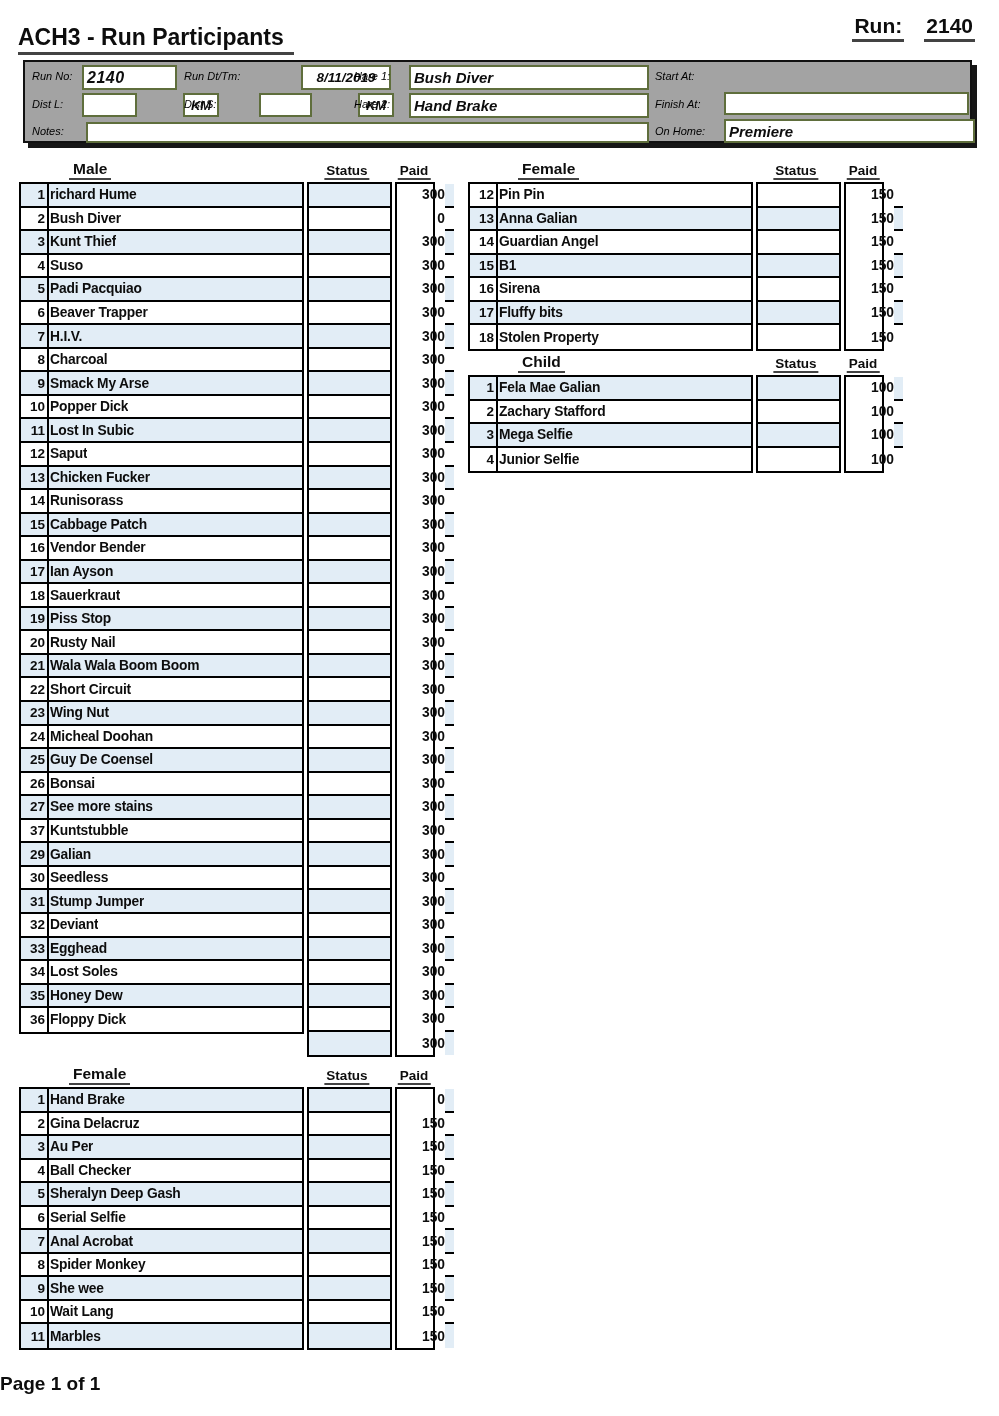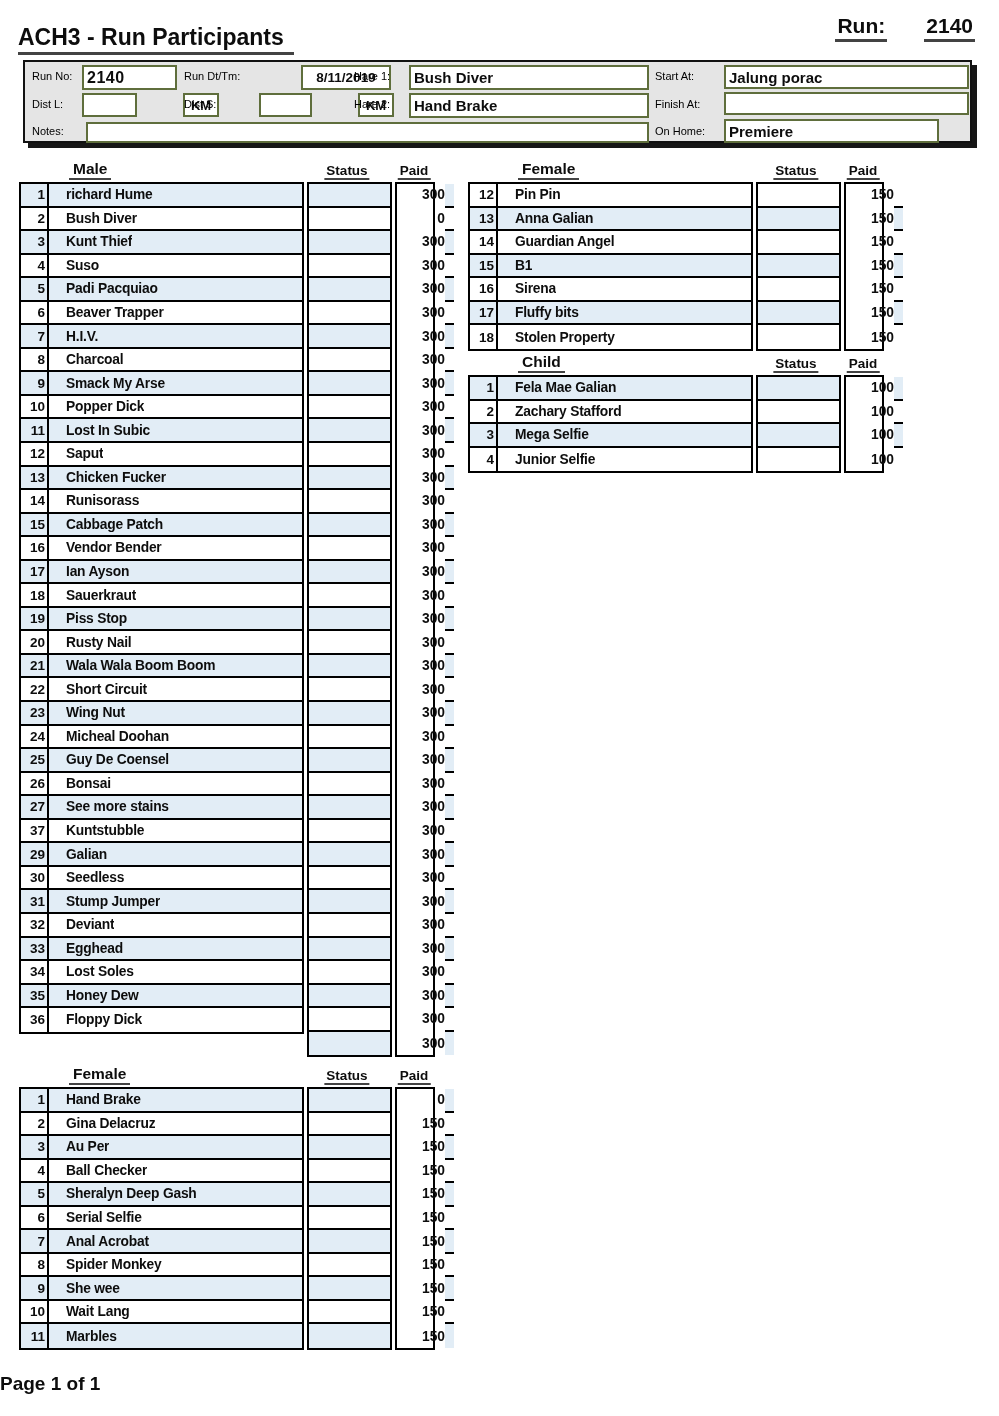--- a/index.html
+++ b/index.html
@@ -14,27 +14,27 @@
     font-family:"Liberation Sans",sans-serif;color:var(--ink);
     overflow:hidden;
   }
   .abs{position:absolute;}
 
   
   .title{
     left:18px;top:10px;font-size:23px;font-weight:bold;
     border-bottom:3px solid var(--ul);padding:0 10px 1px 0;white-space:nowrap;margin-top:14px;
   }
-  .runbox{right:24px;top:14px;display:flex;gap:37px;font-size:21px;font-weight:bold;}
+  .runbox{right:24px;top:14px;display:flex;gap:20px;font-size:21px;font-weight:bold;}
   .runbox span{border-bottom:3px solid var(--ul);padding:0 2px 1px;}
 
   
   .form{
-    left:23px;top:60px;width:949px;height:83px;background:#e5e5e5;
-    border:2px solid #111;box-shadow:5px 5px 0 #161616;box-sizing:border-box;
+    left:23px;top:60px;width:949px;height:83px;background:#a3a3a3;
+    border:2px solid #111;box-shadow:5px 5px 0 #161616;box-sizing:border-box;font-style:italic;
   }
   .flabel{position:absolute;font-size:11px;white-space:nowrap;color:#000;}
   .finput{
     position:absolute;border:2px solid var(--fb);background:#fff;
     font-weight:bold;font-size:14px;padding:0 3px;box-sizing:border-box;
     white-space:nowrap;overflow:hidden;display:flex;align-items:center;
   }
   .finput.center{justify-content:center;margin-left:42px;}
   .finput.big{font-size:16px;letter-spacing:0.5px;}
 
@@ -51,21 +51,21 @@
   .col.status{width:85px;margin-left:3px;}
   .col.paid{width:40px;margin-left:3px;}
   .trow{height:23.55px;box-sizing:border-box;border-bottom:2px solid #000;display:flex;align-items:center;background:#fff;}
   .col .trow:last-child{border-bottom:none;}
   .trow.shade{background:var(--shade);}
   .num{
     flex:0 0 28px;width:28px;border-right:2px solid #000;align-self:stretch;
     display:flex;align-items:center;justify-content:flex-end;
     padding-right:2px;box-sizing:border-box;font-weight:bold;font-size:13.5px;
   }
-  .nm{padding-left:17px;font-weight:bold;font-size:13.8px;letter-spacing:-0.2px;white-space:nowrap;overflow:hidden;}
+  .nm{padding-left:1px;font-weight:bold;font-size:13.8px;letter-spacing:-0.2px;white-space:nowrap;overflow:hidden;}
   .amt{justify-content:flex-end;padding-right:9px;font-weight:bold;font-size:13.8px;margin-left:48px;}
 
   .footer{left:0;top:1373px;width:100%;font-weight:bold;font-size:19px;}
 </style>
 </head>
 <body>
 
 <div class="abs title">ACH3 - Run Participants</div>
 <div class="abs runbox">
   <span>Run:</span>
@@ -76,41 +76,40 @@
   <div class="flabel" style="left:7px;top:8px">Run No:</div>
   <div class="finput big" style="left:57px;top:3px;width:95px;height:25px">2140</div>
 
   <div class="flabel" style="left:159px;top:8px">Run Dt/Tm:</div>
   <div class="finput center" style="left:234px;top:3px;width:90px;height:25px;font-size:13.5px">8/11/2019</div>
 
   <div class="flabel" style="left:329px;top:8px">Hare 1:</div>
   <div class="finput" style="left:384px;top:3px;width:240px;height:25px;font-size:15px">Bush Diver</div>
 
   <div class="flabel" style="left:630px;top:8px">Start At:</div>
-  <div class="finput" style="left:699px;top:3px;width:245px;height:24px;font-size:15px">Jalung porac</div>
 
   <div class="flabel" style="left:7px;top:36px">Dist L:</div>
   <div class="finput" style="left:57px;top:31px;width:55px;height:24px"></div>
   <div class="finput center" style="left:116px;top:31px;width:36px;height:24px;font-size:13px">KM</div>
 
   <div class="flabel" style="left:159px;top:36px">Dist S:</div>
   <div class="finput" style="left:234px;top:31px;width:53px;height:24px"></div>
   <div class="finput center" style="left:291px;top:31px;width:36px;height:24px;font-size:13px">KM</div>
 
   <div class="flabel" style="left:329px;top:36px">Hare 2:</div>
   <div class="finput" style="left:384px;top:31px;width:240px;height:25px;font-size:15px">Hand Brake</div>
 
   <div class="flabel" style="left:630px;top:36px">Finish At:</div>
   <div class="finput" style="left:699px;top:30px;width:245px;height:23px;font-size:15px"></div>
 
   <div class="flabel" style="left:7px;top:63px">Notes:</div>
   <div class="finput" style="left:61px;top:60px;width:563px;height:21px"></div>
 
   <div class="flabel" style="left:630px;top:63px">On Home:</div>
-  <div class="finput" style="left:699px;top:57px;width:215px;height:24px;font-size:15px">Premiere</div>
+  <div class="finput" style="left:699px;top:57px;width:251px;height:24px;font-size:15px">Premiere</div>
 </div>
 
 <div class="table" style="left:19px;top:160px">
   <div class="thead">
     <span class="sec-title">Male</span>
     <span class="h-status">Status</span>
     <span class="h-paid">Paid</span>
   </div>
   <div class="tbody">
     <div class="col names">

